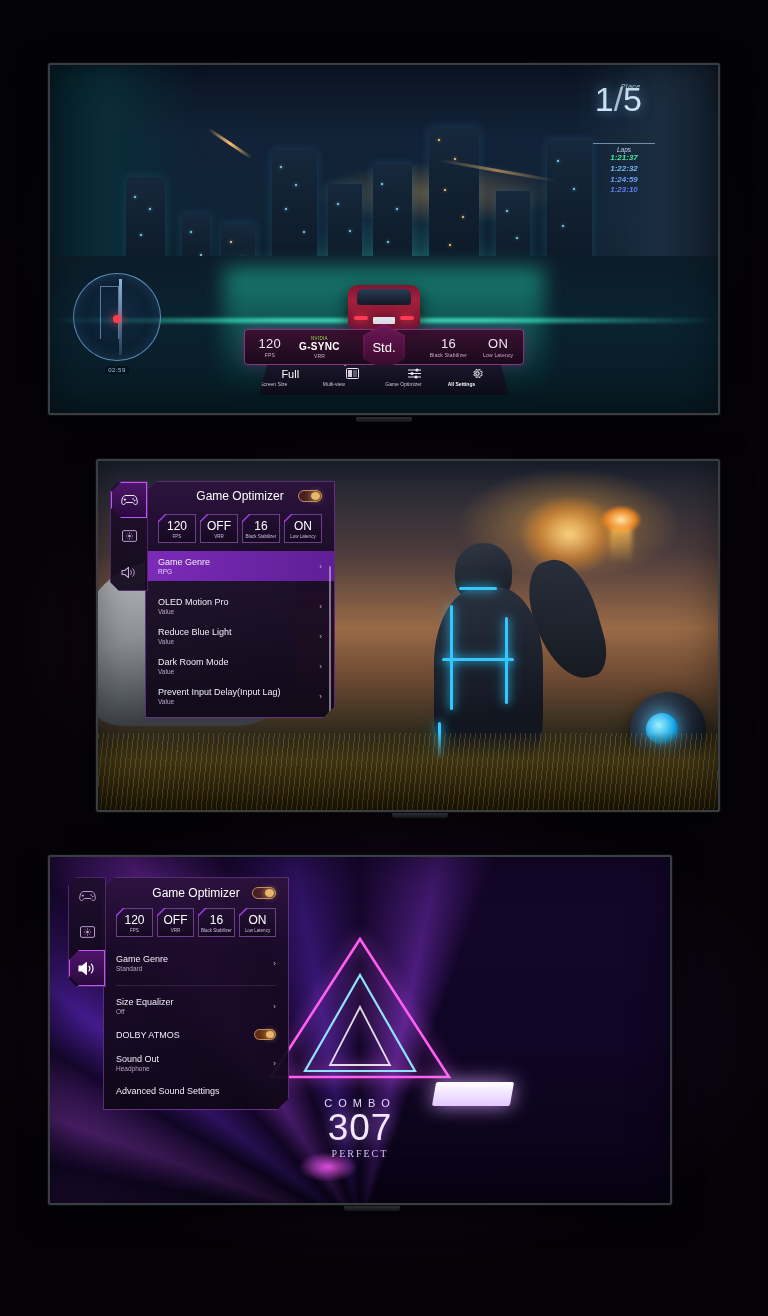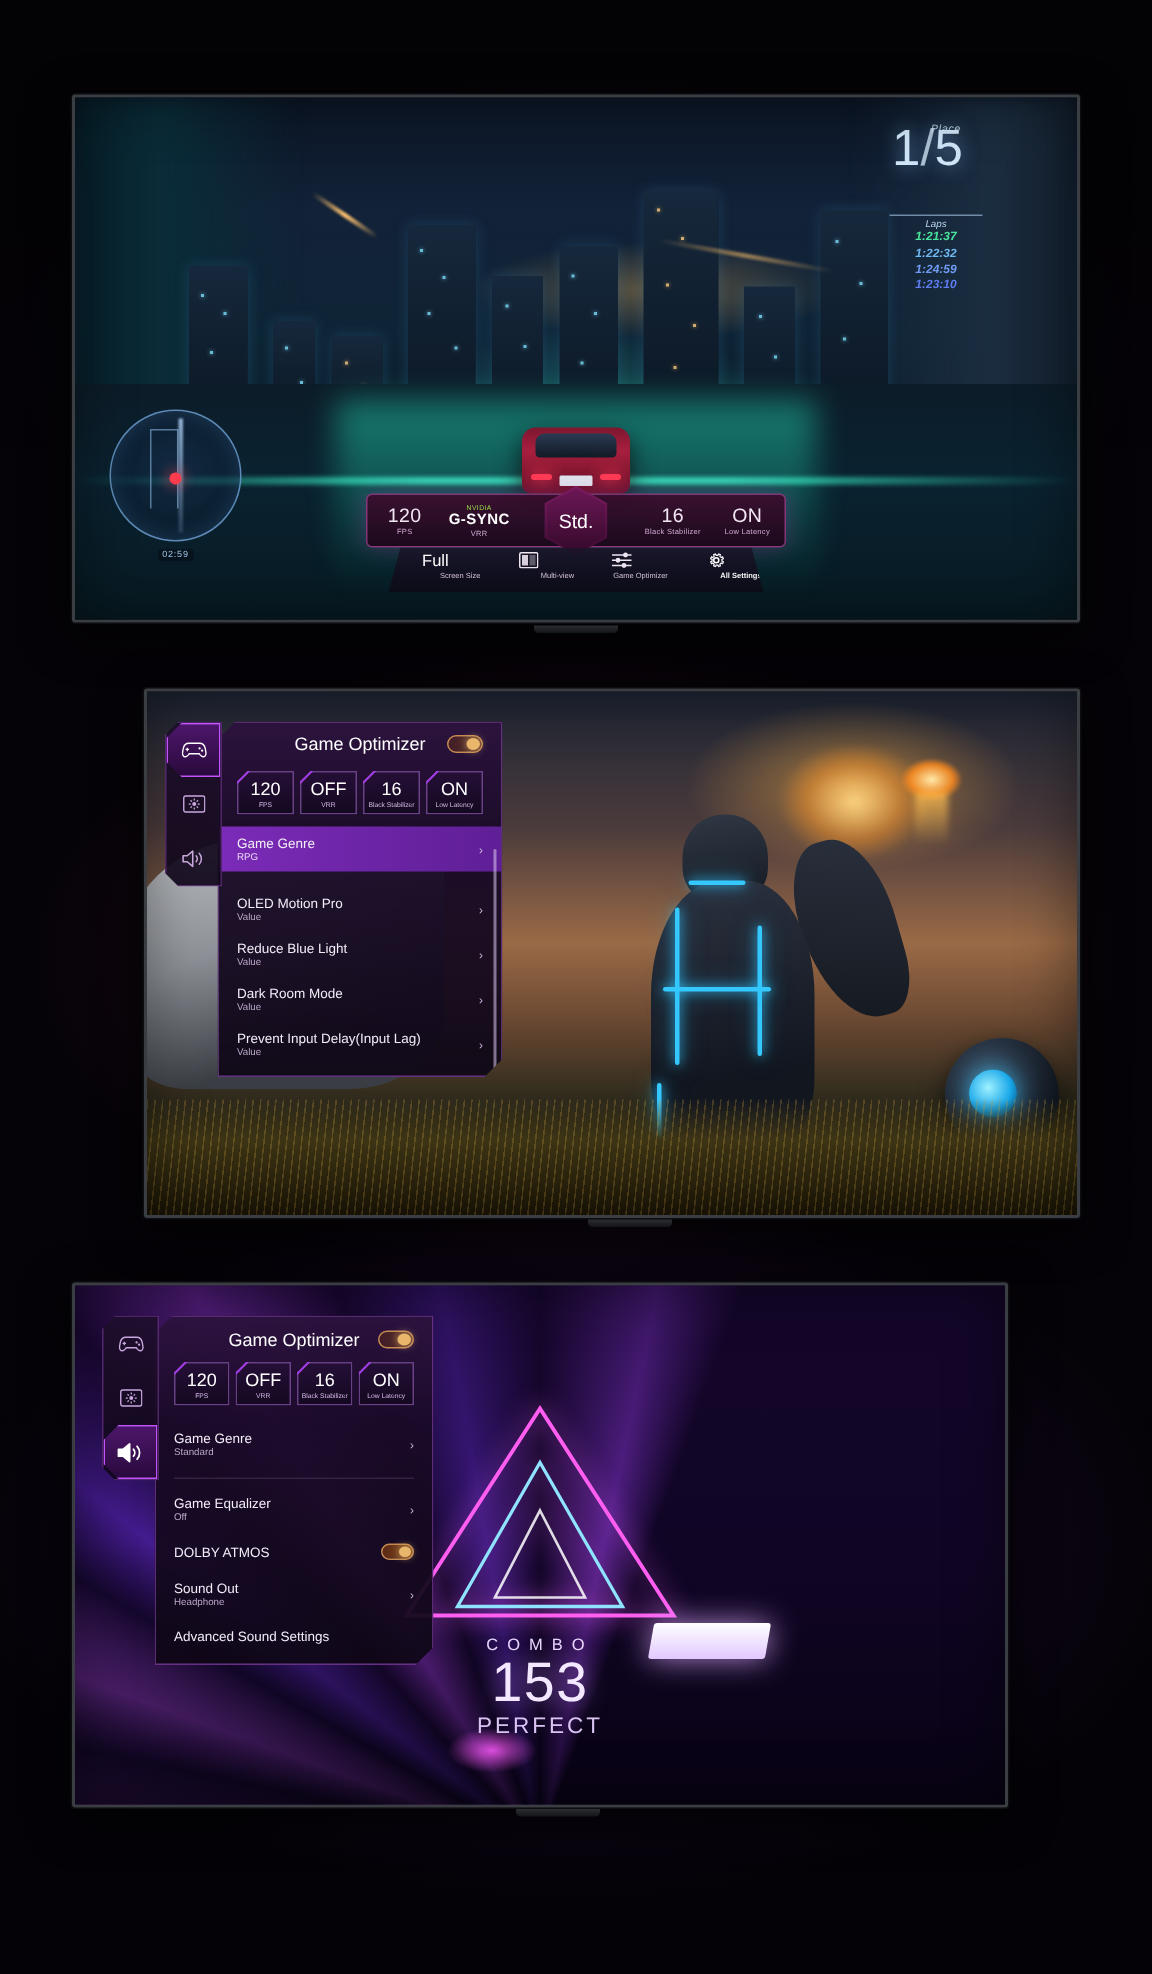--- a/index.html
+++ b/index.html
@@ -151,21 +151,21 @@
   .hexmode::before{ content:""; position:absolute; inset:1.5px;
       clip-path:polygon(50% 0,100% 25%,100% 75%,50% 100%,0 75%,0 25%);
       background:linear-gradient(180deg,#6b1755,#35092b); }
   .hexmode span { position:relative; z-index:2; }
   .hex-ar { position:absolute; top:50%; transform:translateY(-50%); color:#e5a8dd; font-size:8px; }
   .hex-ar.l { left:-10px; } .hex-ar.r { right:-10px; }
   .gb-row2 { position:relative; margin:0 auto; width:250px; height:30px;
       background:linear-gradient(180deg, rgba(26,20,40,.88), rgba(14,10,24,.88));
       clip-path:polygon(8px 0, calc(100% - 8px) 0, 100% 100%, 0 100%);
       display:flex; align-items:flex-start; justify-content:space-around; padding-top:2px; }
-  .gb-it { text-align:right; color:#efe6f2; width:60px; }
+  .gb-it { text-align:left; color:#efe6f2; width:60px; }
   .gb-it .ic { height:13px; display:flex; align-items:center; justify-content:center; }
   .gb-it .lb { font-size:5px; color:#d6c6dd; margin-top:1px; }
   .gb-it.on .lb { color:#fff; font-weight:700; }
   .gb-help { position:absolute; right:-36px; bottom:6px; width:18px; height:20px;
       display:flex; align-items:center; justify-content:center; color:#cfd9e4; font-size:9px;
       background:rgba(18,24,34,.6);
       clip-path:polygon(50% 0,100% 25%,100% 75%,50% 100%,0 75%,0 25%);
       border:1px solid rgba(160,185,210,.4); }
   .gb-dots { position:absolute; left:34%; top:-4px; font-size:7px; color:#c9a6d4; letter-spacing:1px;}
 
@@ -219,21 +219,21 @@
   }
   .rhy-tint { position:absolute; inset:0;
       background:linear-gradient(180deg, rgba(20,6,40,.55), rgba(8,3,20,.25) 50%, rgba(5,2,14,.8)); }
   .tri-wrap { position:absolute; left:50%; top:22%; transform:translateX(-50%); }
   .tri-svg { display:block; filter:drop-shadow(0 0 8px rgba(235,90,255,.85)); }
   .combo { position:absolute; left:50%; transform:translateX(-50%); bottom:44px;
       text-align:center; color:#f3e8ff; }
   .combo .c1 { font-size:11px; letter-spacing:6px; color:#e9d8ff; }
   .combo .c2 { font-size:37px; font-weight:300; letter-spacing:1px; line-height:1.05;
       text-shadow:0 0 16px rgba(200,140,255,.7); }
-  .combo .c3 { font-size:15px; letter-spacing:2px; color:#d9c3f2; }
+  .combo .c3 { font-size:10px; letter-spacing:2px; color:#d9c3f2;font-family:Liberation Serif, serif; }
   .pad { position:absolute; left:62%; bottom:28%; width:78px; height:24px;
       transform:skewX(-10deg);
       background:linear-gradient(180deg,#ffffff,#e2c8ff);
       box-shadow:0 0 20px rgba(220,170,255,.8); border-radius:2px; }
   .glow-floor{ position:absolute; left:40%; width:60px; bottom:6%; height:30px;
       background:radial-gradient(ellipse at center, rgba(255,90,255,.85), rgba(255,90,255,0) 70%); }
 
   
   .go { position:absolute; display:flex; align-items:flex-start; }
   .go-rail { position:relative; width:38px; z-index:3;
@@ -599,21 +599,21 @@
         <polygon points="95,6 184,144 6,144" fill="none" stroke="#ff5ef0" stroke-width="2.6"></polygon>
         <polygon points="95,42 150,138 40,138" fill="none" stroke="#8fe3ff" stroke-width="2.2"></polygon>
         <polygon points="95,74 125,132 65,132" fill="none" stroke="#ffffff" stroke-width="1.8" opacity=".85"></polygon>
       </svg>
     </div>
     <div class="pad"></div>
     <div class="glow-floor"></div>
 
     <div class="combo">
       <div class="c1">COMBO</div>
-      <div class="c2">153</div>
+      <div class="c2">307</div>
       <div class="c3">PERFECT</div>
     </div>
 
     <div class="go" id="go3">
       <div class="go-rail">
         <div class="ri">
           <svg width="17" height="12" viewBox="0 0 22 14">
               <path d="M6.4 1.2h9.2c2.6 0 4.4 2 4.9 4.6l.6 3.5c.3 1.9-.8 3.5-2.4 3.5-1 0-1.7-.6-2.4-1.4l-1-1.2H6.7l-1 1.2c-.7.8-1.4 1.4-2.4 1.4-1.6 0-2.7-1.6-2.4-3.5l.6-3.5C2 3.2 3.8 1.2 6.4 1.2z" fill="none" stroke="currentColor" stroke-width="1.2"></path>
               <path d="M5 5v3M3.5 6.5h3" stroke="currentColor" stroke-width="1.1"></path>
               <circle cx="15.6" cy="5.6" r="1" fill="currentColor"></circle>
@@ -665,21 +665,21 @@
           <div class="row">
             <div class="txt">
                 <div class="t1">Game Genre</div>
             <div class="t2">Standard</div>
               </div>
             <span class="chev">›</span>
           </div>
           <div class="divider" style="margin-top:6px;margin-bottom:4px;"></div>
           <div class="row">
             <div class="txt">
-                <div class="t1">Game Equalizer</div>
+                <div class="t1">Size Equalizer</div>
             <div class="t2">Off</div>
               </div>
             <span class="chev">›</span>
           </div>
           <div class="row">
             <div class="txt">
                 <div class="t1">DOLBY ATMOS</div>
               </div>
             <span class="sw on">
                 <i></i>

